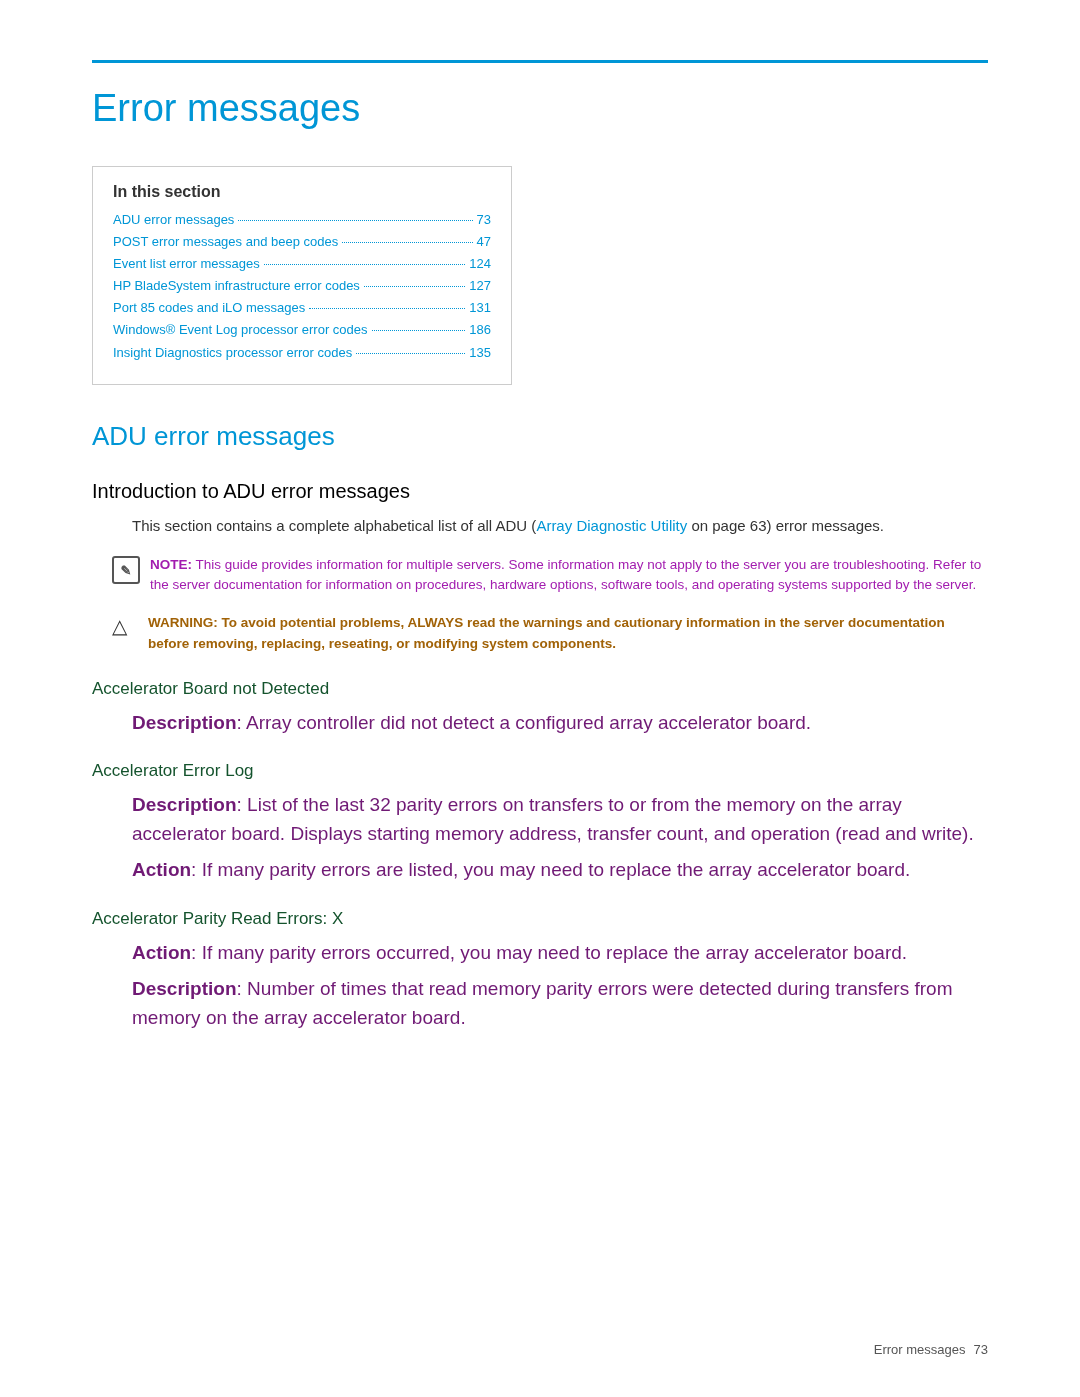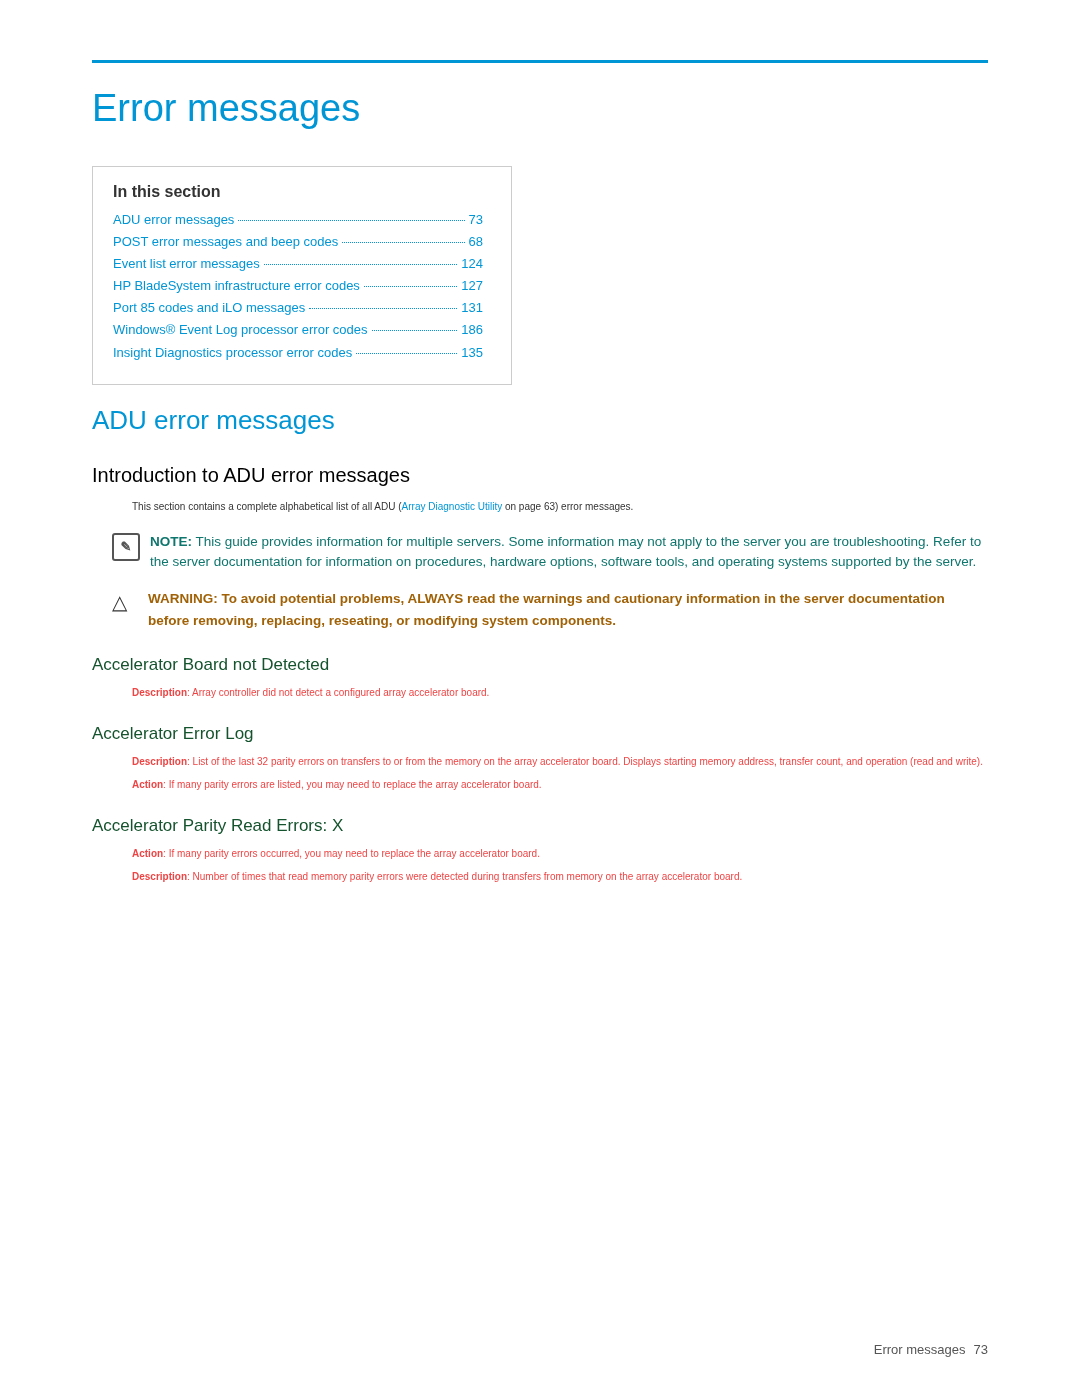--- a/index.html
+++ b/index.html
@@ -31,22 +31,22 @@
     .page-title {
       font-size: 38px;
       font-weight: normal;
       color: #0096D6;
       margin-bottom: 36px;
       font-family: Arial, Helvetica, sans-serif;
     }
 
     .section-box {
       border: 1px solid #cccccc;
-      padding: 16px 28px 20px 20px;
-      margin-bottom: 20px;
+      padding: 16px 20px 20px 20px;
+      margin-bottom: 36px;
       display: inline-block;
       min-width: 420px;
     }
 
     .section-box-title {
       font-size: 16px;
       font-weight: bold;
       color: #333333;
       margin-bottom: 8px;
     }
@@ -97,21 +97,21 @@
 
     .sub-subsection-heading {
       font-size: 17px;
       font-weight: normal;
       color: #14532d;
       margin-bottom: 10px;
       margin-top: 24px;
     }
 
     .body-text {
-      font-size: 10px;
+      font-size: 15px;
       color: #333333;
       line-height: 1.5;
       margin-bottom: 18px;
       margin-left: 40px;
     }
 
     .note-box {
       display: flex;
       align-items: flex-start;
       margin: 14px 0 14px 20px;
@@ -128,21 +128,21 @@
       align-items: center;
       justify-content: center;
       font-size: 13px;
       font-weight: bold;
       color: #555555;
       margin-top: 1px;
     }
 
     .note-text {
       font-size: 13.5px;
-      color: #0f766e;
+      color: #a21caf;
       line-height: 1.5;
     }
 
     .note-text strong {
       font-weight: bold;
     }
 
     .warning-box {
       display: flex;
       align-items: flex-start;
@@ -161,22 +161,22 @@
       font-size: 13.5px;
       color: #a16207;
       line-height: 1.6;
     }
 
     .warning-text strong {
       font-weight: bold;
     }
 
     .entry-description {
-      font-size: 10px;
-      color: #ef4444;
+      font-size: 19px;
+      color: #701a75;
       line-height: 1.5;
       margin-left: 40px;
       margin-bottom: 8px;
     }
 
     .entry-description strong {
       font-weight: bold;
     }
 
     .page-footer {
@@ -214,21 +214,21 @@
     <div>
 
     <div class="toc-link">
           <span class="toc-link-text">ADU error messages</span>
           <span class="toc-dots"></span>
           <span class="toc-page">73</span>
         </div>
         <div class="toc-link">
           <span class="toc-link-text">POST error messages and beep codes</span>
           <span class="toc-dots"></span>
-          <span class="toc-page">68</span>
+          <span class="toc-page">47</span>
         </div>
         <div class="toc-link">
           <span class="toc-link-text">Event list error messages</span>
           <span class="toc-dots"></span>
           <span class="toc-page">124</span>
         </div>
         <div class="toc-link">
           <span class="toc-link-text">HP BladeSystem infrastructure error codes</span>
           <span class="toc-dots"></span>
           <span class="toc-page">127</span>

